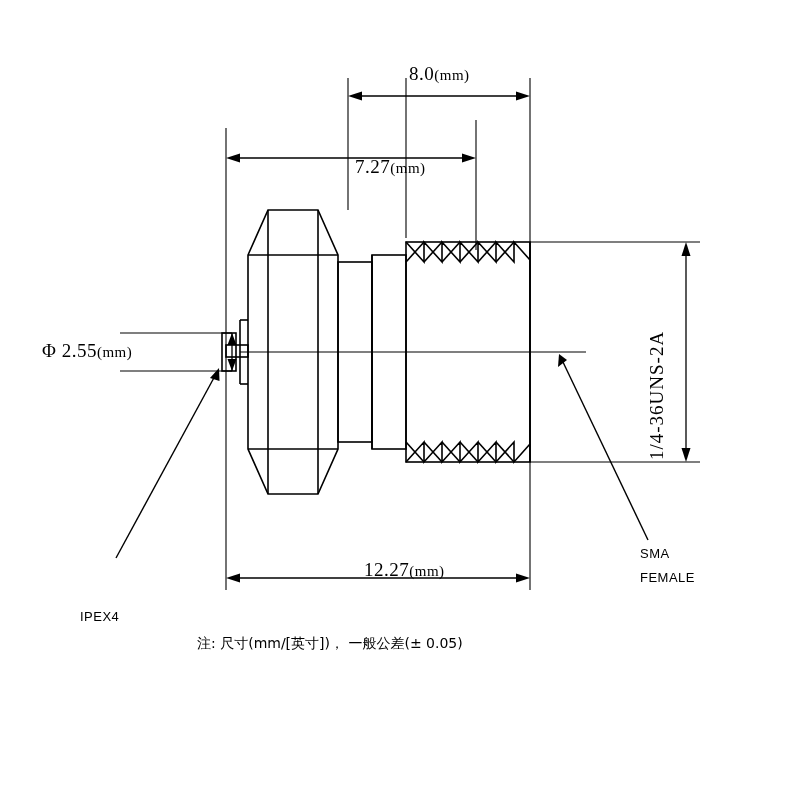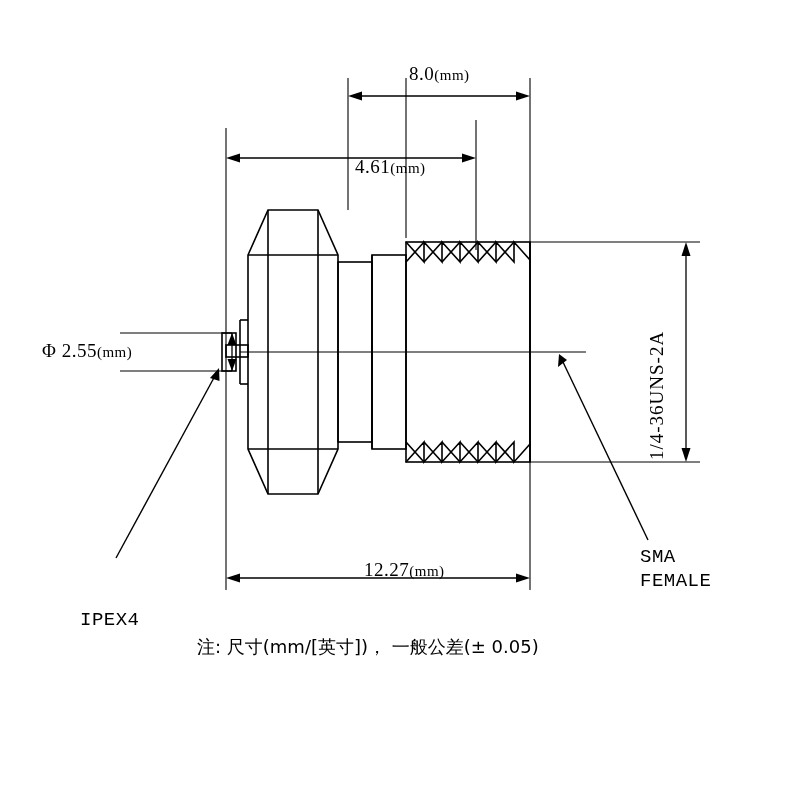--- a/index.html
+++ b/index.html
@@ -34,27 +34,27 @@
   }
   .dim-label {
     font-family: "Liberation Serif", serif;
     font-size: 19px;
     letter-spacing: 0.5px;
   }
   .dim-unit {
     font-size: 15px;
   }
   .callout-label {
-    font-family: Liberation Mono, monospace;
-    font-size: 19px;
+    font-family: Liberation Sans, sans-serif;
+    font-size: 13px;
     letter-spacing: 0.5px;
   }
   .note-cn {
     font-family: "DejaVu Sans", sans-serif;
-    font-size: 18px;
+    font-size: 14px;
   }
   .note-en {
     font-family: "DejaVu Sans", sans-serif;
     font-size: 17.5px;
   }
   .vert {
     transform: rotate(-90deg);
     transform-origin: left top;
   }
   .thread-label {
@@ -171,21 +171,21 @@
         <path d="M559 354 L558 367 L567 360 Z" fill="#000000" stroke="none"></path>
       </g>
     </g>
   </svg>
 
   <div class="txt dim-label" style="left:409px; top:63px;">
     <span>8.0</span><span class="dim-unit">(mm)</span>
   </div>
 
   <div class="txt dim-label" style="left:355px; top:156px;">
-    <span>4.61</span><span class="dim-unit">(mm)</span>
+    <span>7.27</span><span class="dim-unit">(mm)</span>
   </div>
 
   <div class="txt dim-label" style="left:364px; top:543px;margin-top:16px;">
     <span>12.27</span><span class="dim-unit">(mm)</span>
   </div>
 
   <div class="txt dim-label" style="left:42px; top:340px;">
     <span>Φ 2.55</span><span class="dim-unit">(mm)</span>
   </div>
 

